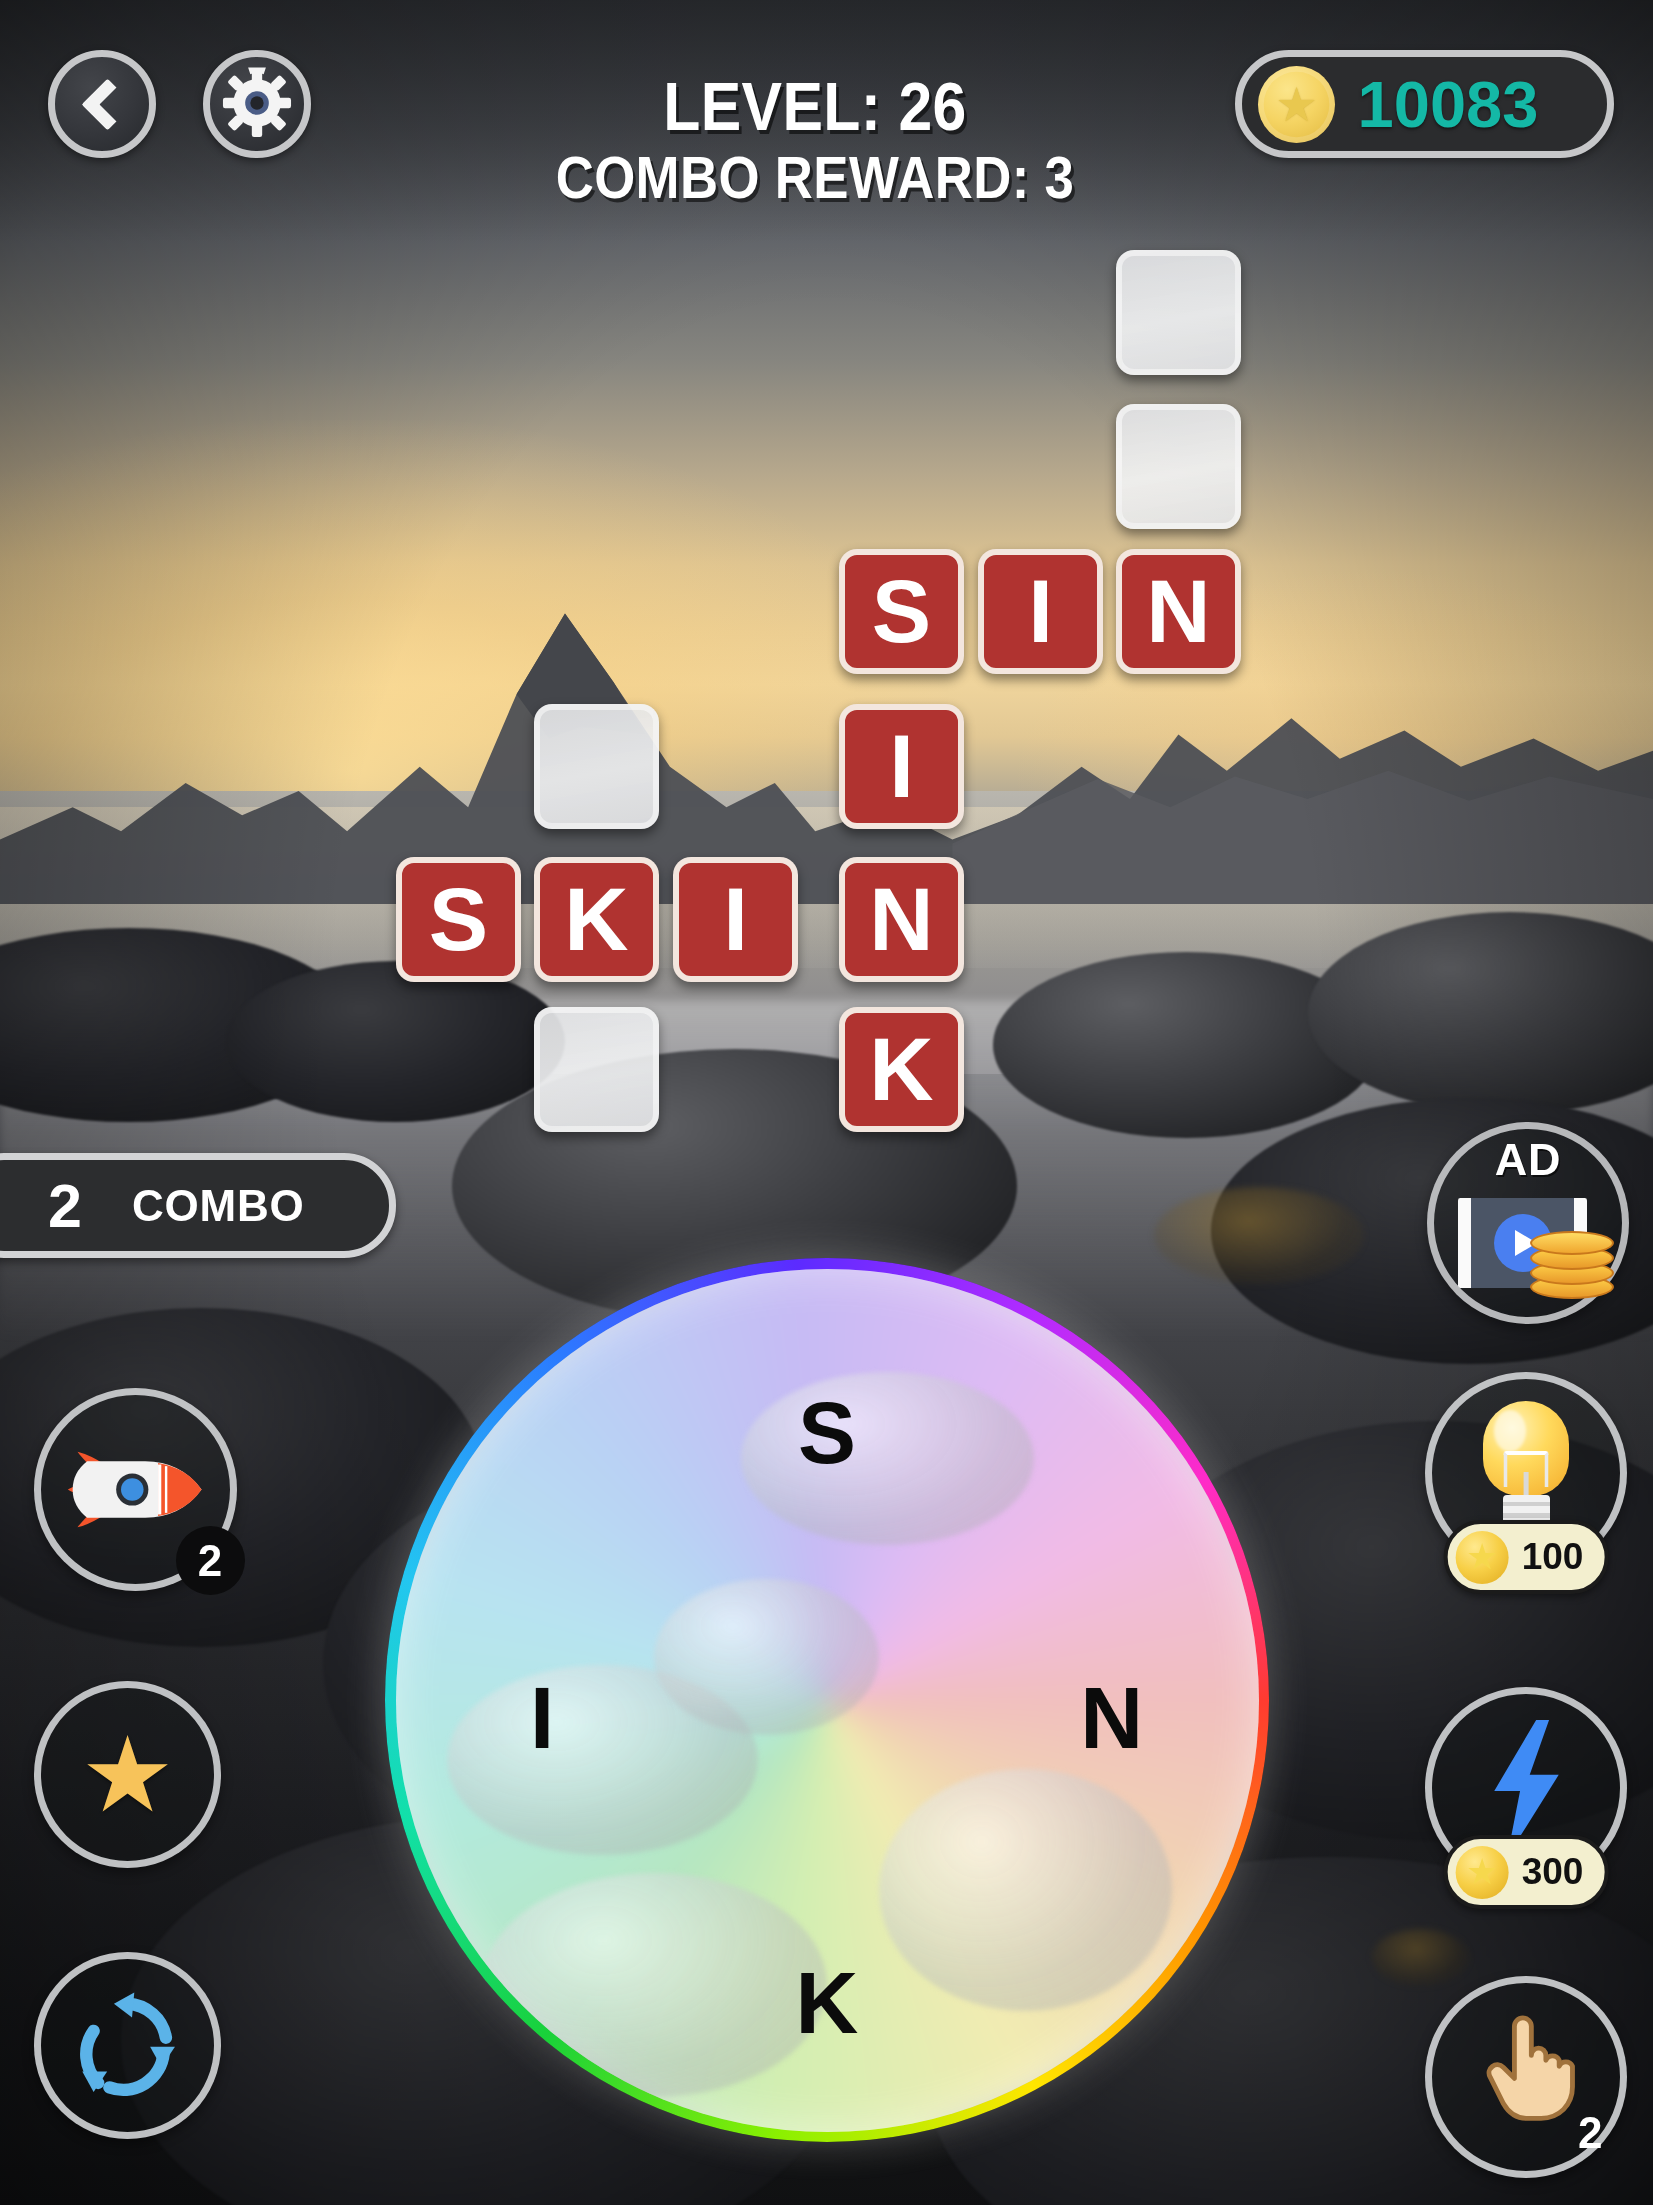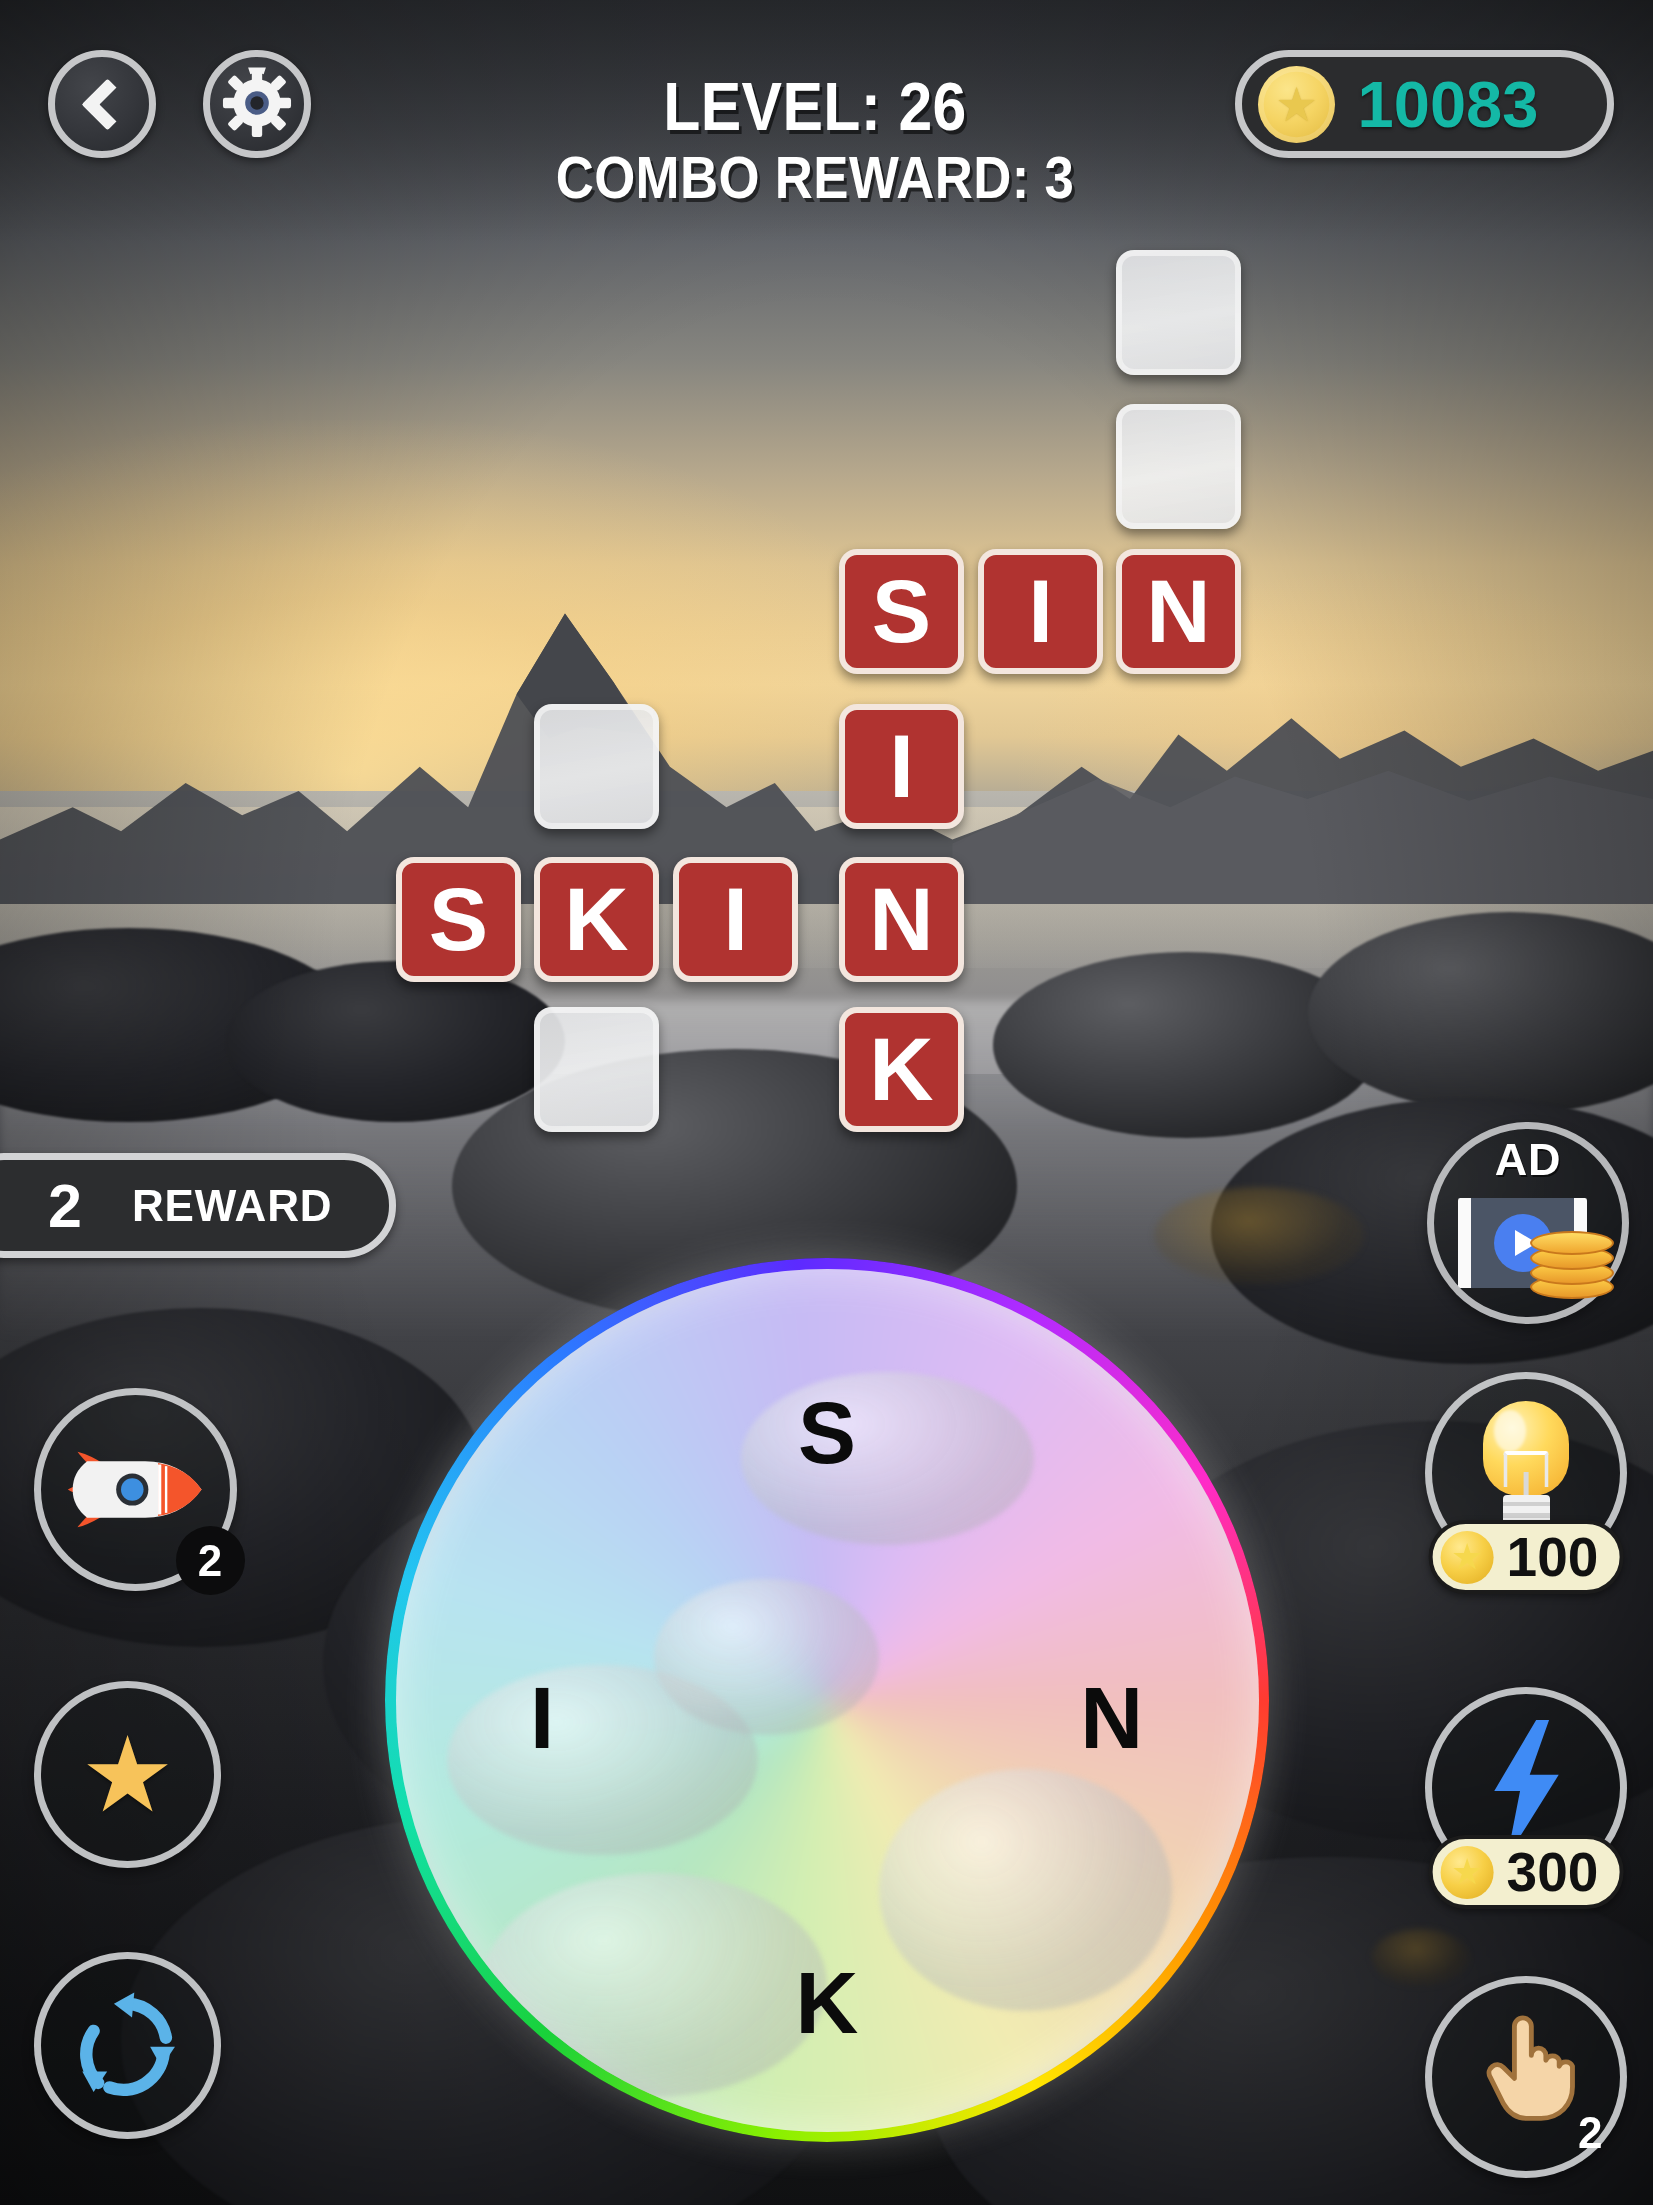--- a/index.html
+++ b/index.html
@@ -215,21 +215,21 @@
     border:4.8px solid #1b1b1b;
     display:flex; align-items:center; padding:0 21px 0 8px; gap:13px;
     box-shadow:0 3.2px 7.3px rgba(0,0,0,.4);
   }
   .coin-sm {
     width:53px; height:53px; border-radius:50%;
     background:radial-gradient(circle at 36% 30%, #ffe98e 0%, #f7cf46 48%, #e8b72c 82%, #d1a021 100%);
     display:flex; align-items:center; justify-content:center; flex:0 0 auto;
   }
   .coin-sm .star { font-size:36px; color:#f6d84d; line-height:1; }
-  .price-val { color:#111; font-size:55px; font-weight:bold; }
+  .price-val { color:#111; font-size:37px; font-weight:bold; }
 
   #ad-btn { right:24px; top:1122px; width:202px; height:202px; border-color:rgba(210,212,214,.85); background:rgba(15,16,18,.22); }
   #hint-btn { right:26px; top:1372px; width:202px; height:202px; }
   #bolt-btn { right:26px; top:1687px; width:202px; height:202px; }
   #hand-btn { right:26px; top:1976px; width:202px; height:202px; }
   #rocket-btn { left:34px; top:1388px; width:203px; height:203px; }
   #star-btn { left:34px; top:1681px; width:187px; height:187px; }
   #shuffle-btn { left:34px; top:1952px; width:187px; height:187px; }
 
   .ad-label {
@@ -383,21 +383,21 @@
     <div class="tile filled" style="left: 396px; top: 857px;">S</div>
     <div class="tile filled" style="left: 534px; top: 857px;">K</div>
     <div class="tile filled" style="left: 673px; top: 857px;">I</div>
     <div class="tile filled" style="left: 839px; top: 857px;">N</div>
     <div class="tile empty" style="left: 534px; top: 1007px;"></div>
     <div class="tile filled" style="left: 839px; top: 1007px;">K</div>
   </div>
 
 <div id="combo-pill">
   <span id="combo-count">2</span>
-  <span id="combo-label">REWARD</span>
+  <span id="combo-label">COMBO</span>
 </div>
 
 <div id="wheel">
   <div id="wheel-inner">
     <div class="wheel-stone" style="left:6%; top:46%; width:36%; height:22%;"></div>
     <div class="wheel-stone" style="left:40%; top:12%; width:34%; height:20%;"></div>
     <div class="wheel-stone" style="left:56%; top:58%; width:34%; height:28%;"></div>
     <div class="wheel-stone" style="left:10%; top:70%; width:40%; height:26%;"></div>
     <div class="wheel-stone" style="left:30%; top:36%; width:26%; height:18%;"></div>
   <span class="wheel-letter" style="left: 50%; top: 19%;">S</span>

